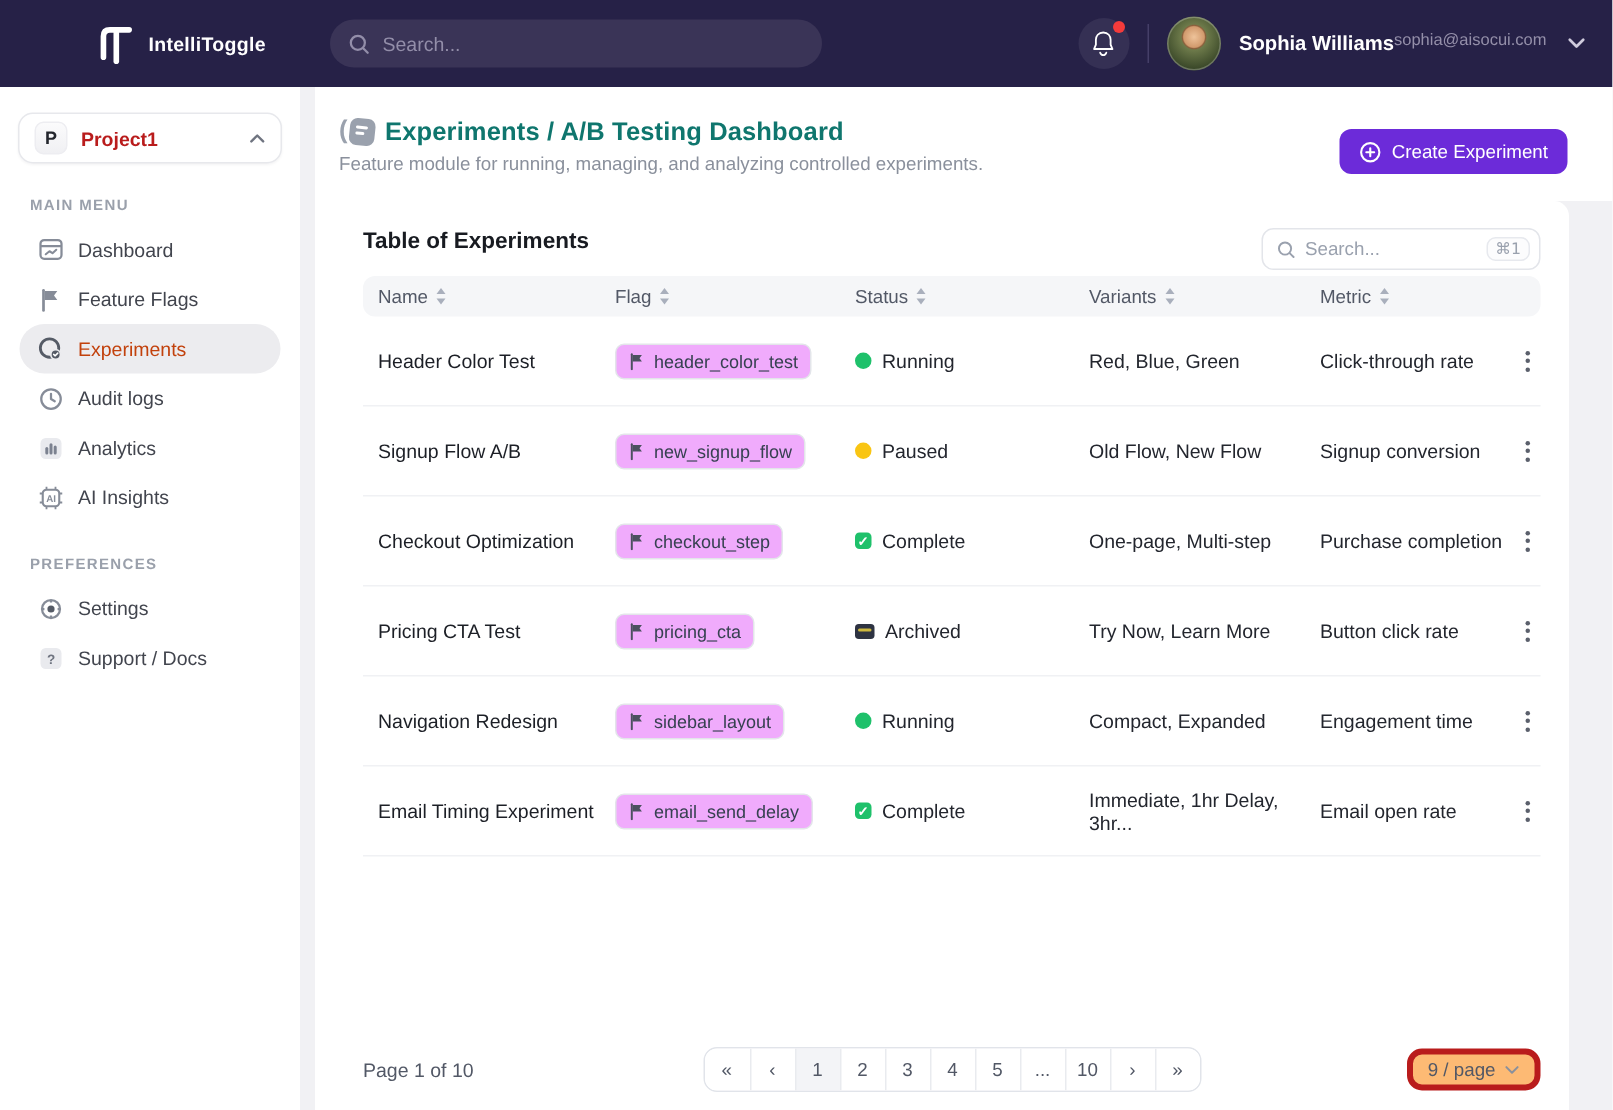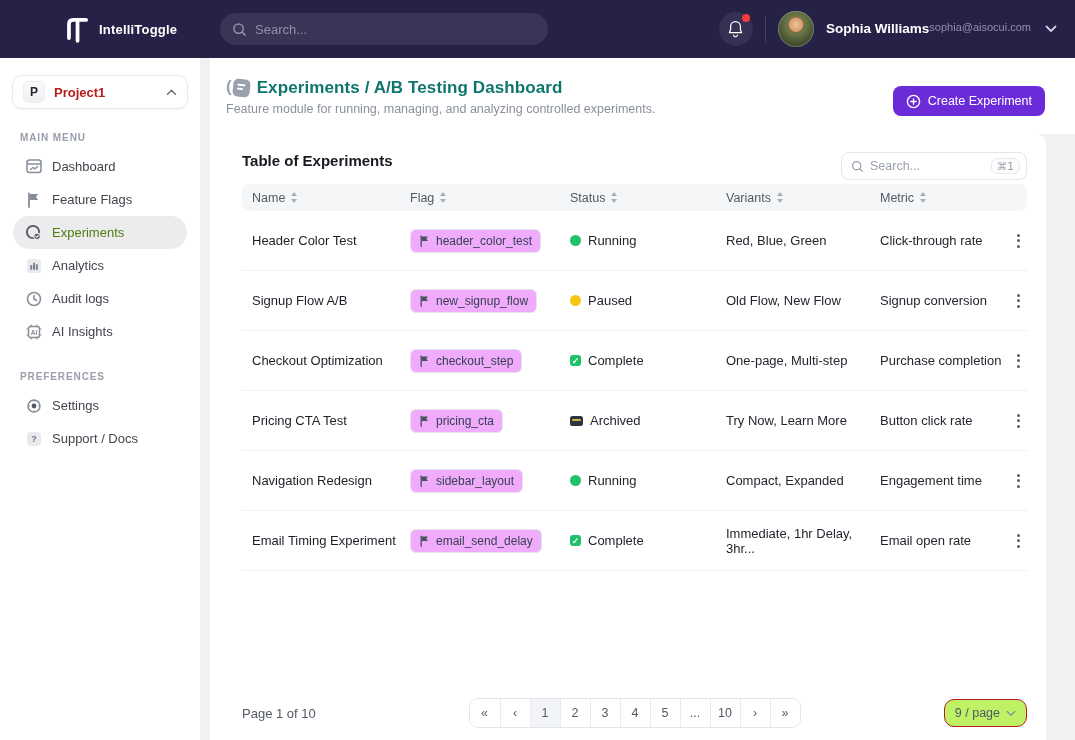--- a/index.html
+++ b/index.html
@@ -28,21 +28,21 @@
   
   .sidebar { position:absolute; left:0; top:58px; width:200px; bottom:0; background:#ffffff; padding-top:17px; }
   .project-box { margin:0 12px; height:34px; border:1px solid #e7e8ec; border-radius:10px; background:#fff;
       box-shadow:0 1px 2px rgba(20,20,40,.05); display:flex; align-items:center; padding:0 10px; gap:9px; cursor:pointer; }
   .p-badge { width:22px; height:22px; border-radius:6px; background:linear-gradient(#fbfbfc,#f0f0f3); border:1px solid #ededf1;
       display:flex; align-items:center; justify-content:center; font-size:12px; font-weight:700; color:#23262d; }
   .p-name { flex:1; font-size:13px; font-weight:700; color:#b91c1c; }
   .section-label { margin:23px 0 7px 20px; font-size:10px; font-weight:700; letter-spacing:.09em; color:#9aa0ab; }
   .nav-item { height:33px; margin:0 13px; border-radius:16.5px; display:flex; align-items:center; gap:10px; padding:0 12px;
       font-size:13px; color:#42454e; cursor:pointer; }
-  .nav-item.active { background:#ececef; color:#4d7c0f; font-weight:400; }
+  .nav-item.active { background:#ececef; color:#c2410c; font-weight:400; }
   .nav-ic { width:17px; height:17px; display:flex; align-items:center; justify-content:center; flex:none; }
 
   
   .main-band { position:absolute; left:210px; top:58px; right:0; height:76px; background:#fff; }
   .page-head { position:absolute; left:16px; top:20px; }
   .title-row { display:flex; align-items:center; gap:7px; }
   .mask-icon { display:flex; align-items:center; gap:1px; }
   .mask-paren { color:#9aa1ad; font-size:17px; font-weight:700; transform:translateY(-1px); }
   .mask-sq { width:17px; height:18px; border-radius:5px; background:#9aa1ad; transform:rotate(6deg); position:relative; }
   .mask-sq::before, .mask-sq::after { content:""; position:absolute; left:4px; height:1.8px; background:#fff; border-radius:1px; }
@@ -86,21 +86,21 @@
   .kebab i { width:3px; height:3px; border-radius:50%; background:#5b606c; display:block; }
 
   
   .pagination { position:absolute; left:32px; right:19px; bottom:13px; height:28px; display:flex; align-items:center; justify-content:space-between; }
   .page-summary { font-size:13px; color:#525866; }
   .pager { position:absolute; left:50%; transform:translateX(-50%); display:flex; border:1px solid #e1e4ea; border-radius:9px; overflow:hidden; background:#fff; }
   .pg { width:30px; height:28px; display:flex; align-items:center; justify-content:center; font-size:12.5px; color:#525866;
       border-left:1px solid #e9ebef; cursor:pointer; background:#fff; }
   .pg:first-child { border-left:none; }
   .pg.active { background:#f3f4f7; }
-  .page-size { display:flex; align-items:center; gap:6px; height:28px; border:1px solid #b91c1c; border-radius:10px; padding:0 10px; font-size:12.5px; color:#525866; background:#bef264; cursor:pointer; }
+  .page-size { display:flex; align-items:center; gap:6px; height:28px; border:4px solid #b91c1c; border-radius:10px; padding:0 10px; font-size:12.5px; color:#525866; background:#fdba74; cursor:pointer; }
 
   svg { display:block; }
 </style>
 </head>
 <body>
 
 <header class="topbar">
   <div class="brand">
     <span>
       <svg width="30" height="30" viewBox="0 0 56 56" fill="none">
@@ -186,37 +186,37 @@
           <circle cx="12.8" cy="13" r="3.4" fill="#555b66" stroke="#ececef" stroke-width="1.2"></circle>
           <path d="M11.4 13 L12.5 14 L14.3 12.1" stroke="#fff" stroke-width="1.1" stroke-linecap="round" stroke-linejoin="round"></path>
         </svg>
     </span>
     <span>Experiments</span>
   </div>
 
   <div class="nav-item">
     <span class="nav-ic">
       <svg width="16" height="16" viewBox="0 0 16 16" fill="none">
+          <circle cx="8" cy="8" r="6.5" stroke="#868c98" stroke-width="1.5"></circle>
+          <path d="M8 4.5 V8 L10.5 9.5" stroke="#868c98" stroke-width="1.5" stroke-linecap="round" stroke-linejoin="round"></path>
+        </svg>
+    </span>
+    <span>Audit logs</span>
+  </div>
+
+  <div class="nav-item">
+    <span class="nav-ic">
+      <svg width="16" height="16" viewBox="0 0 16 16" fill="none">
           <rect x="1" y="1" width="14" height="14" rx="3.5" fill="#e9eaee"></rect>
           <rect x="4.2" y="7" width="2" height="5" rx="1" fill="#7c8290"></rect>
           <rect x="7" y="4.5" width="2" height="7.5" rx="1" fill="#7c8290"></rect>
           <rect x="9.8" y="6" width="2" height="6" rx="1" fill="#7c8290"></rect>
         </svg>
     </span>
     <span>Analytics</span>
-  </div>
-
-  <div class="nav-item">
-    <span class="nav-ic">
-      <svg width="16" height="16" viewBox="0 0 16 16" fill="none">
-          <circle cx="8" cy="8" r="6.5" stroke="#868c98" stroke-width="1.5"></circle>
-          <path d="M8 4.5 V8 L10.5 9.5" stroke="#868c98" stroke-width="1.5" stroke-linecap="round" stroke-linejoin="round"></path>
-        </svg>
-    </span>
-    <span>Audit logs</span>
   </div>
 
   <div class="nav-item">
     <span class="nav-ic">
       <svg width="16" height="16" viewBox="0 0 16 16" fill="none">
           <rect x="2.5" y="2.5" width="11" height="11" rx="2.5" stroke="#868c98" stroke-width="1.4"></rect>
           <path d="M5 0.5 V2.5 M11 0.5 V2.5 M5 13.5 V15.5 M11 13.5 V15.5 M0.5 5 H2.5 M0.5 11 H2.5 M13.5 5 H15.5 M13.5 11 H15.5" stroke="#868c98" stroke-width="1.2"></path>
           <text x="8" y="10.6" font-size="6.5" font-weight="bold" fill="#868c98" text-anchor="middle" font-family="Liberation Sans, sans-serif">AI</text>
         </svg>
     </span>

